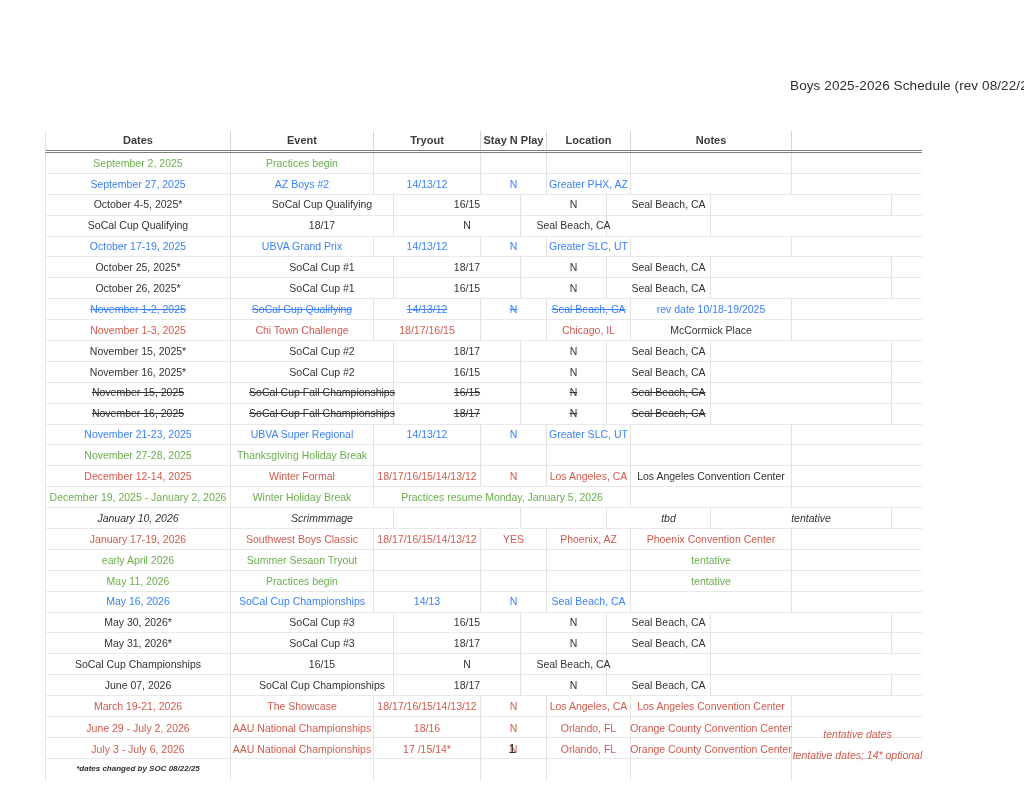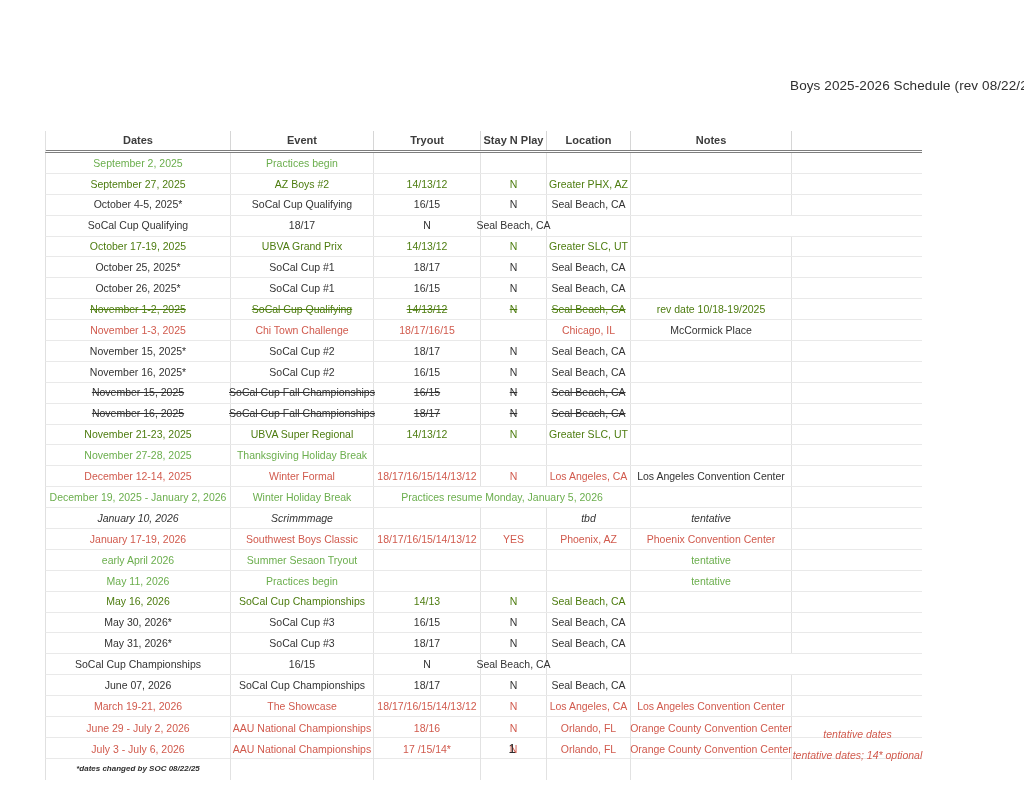--- a/index.html
+++ b/index.html
@@ -23,23 +23,23 @@
   .hdr .cell:last-child{border-right:none;}
   .row{height:19.9px;border-bottom:1px solid #e9e9e9;}
   .cell{
     display:flex;align-items:center;justify-content:center;
     font-size:10.5px;white-space:nowrap;overflow:visible;
     border-right:1px solid #e2e2e2;line-height:1;
   }
   .row .cell:last-child,.foot .cell:last-child{border-right:none;}
   .extra-cell{font-style:italic;margin-top:12px;}
   .c-green{color:#6BAE4D;}
-  .c-purple{color:#4d7c0f;}
+  .c-purple{color:#3b82f6;}
   .c-red{color:#D15A4D;}
-  .c-black{color:#333333;}
+  .c-black{color:#333333;gap:20px;}
   .nc-black{color:#333333;}
   .italic{font-style:italic;}
   .strike{text-decoration:line-through;}
   .span3{grid-column:3/6;}
   .foot{height:21px;}
   .foot .cell{border-right:1px solid #e2e2e2;}
   .footnote{font-size:8px;font-weight:bold;font-style:italic;color:#2f2f2f;}
   .pagenum{
     position:absolute;top:741px;left:0;width:1024px;text-align:center;
     font-size:13px;color:#2f2f2f;

